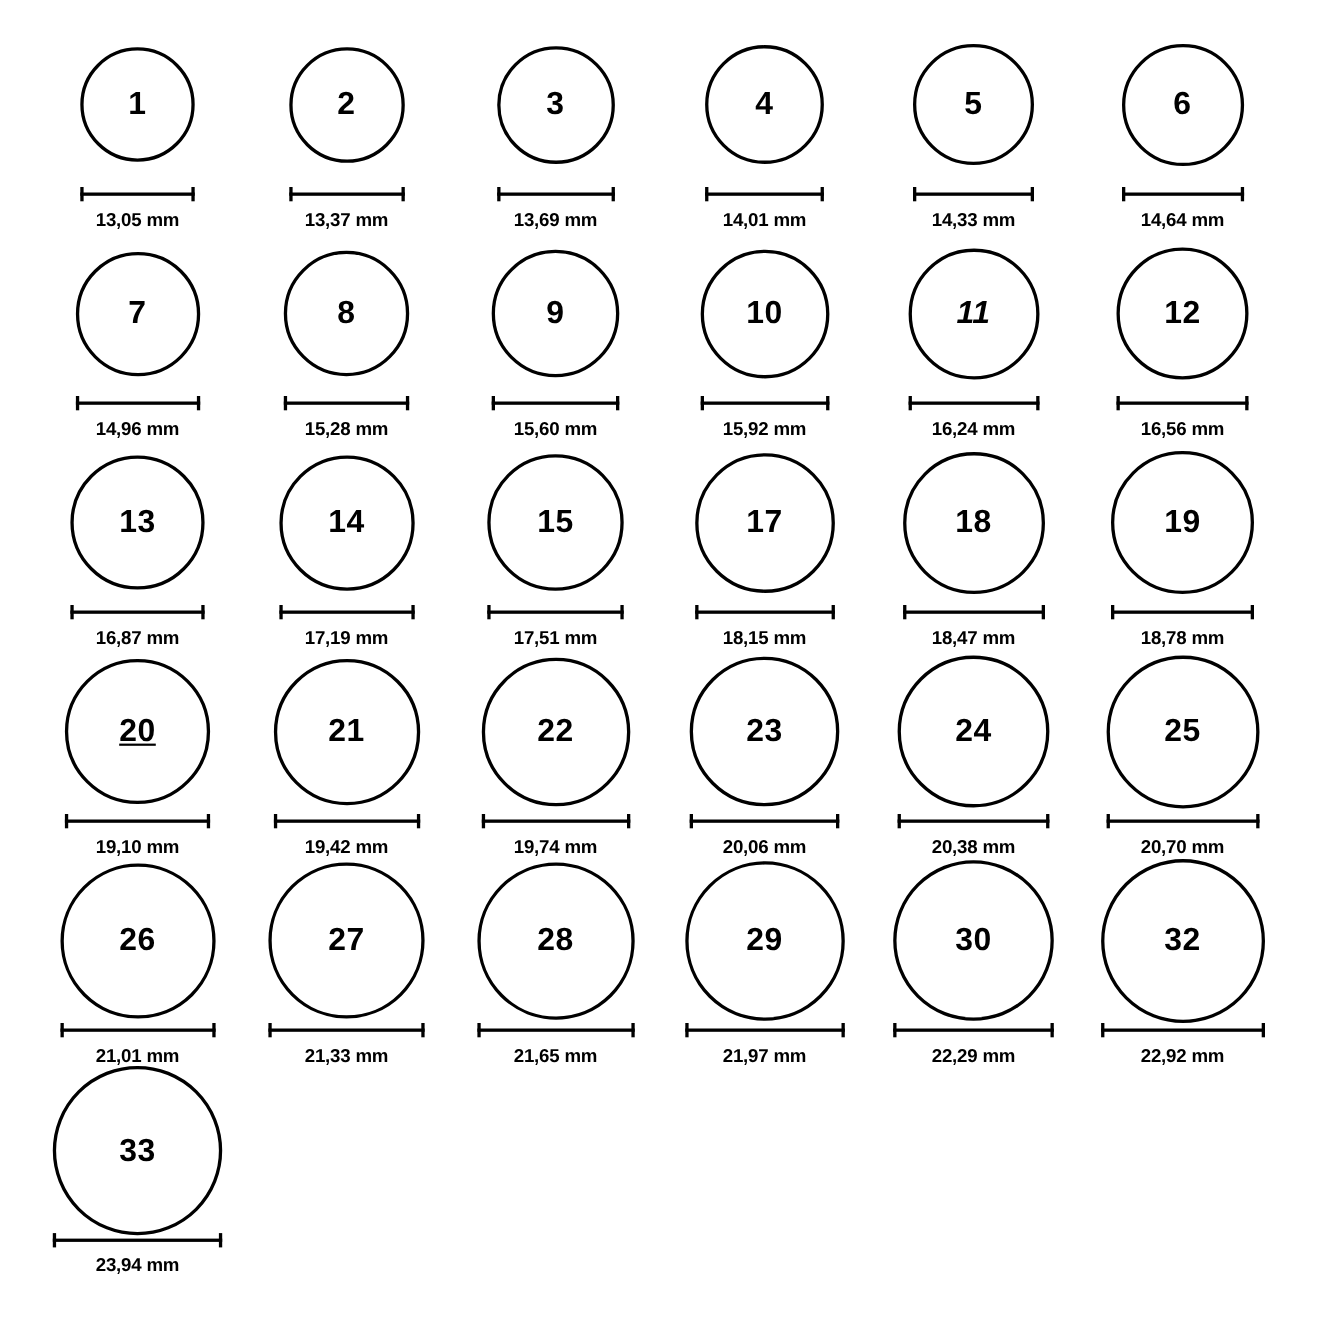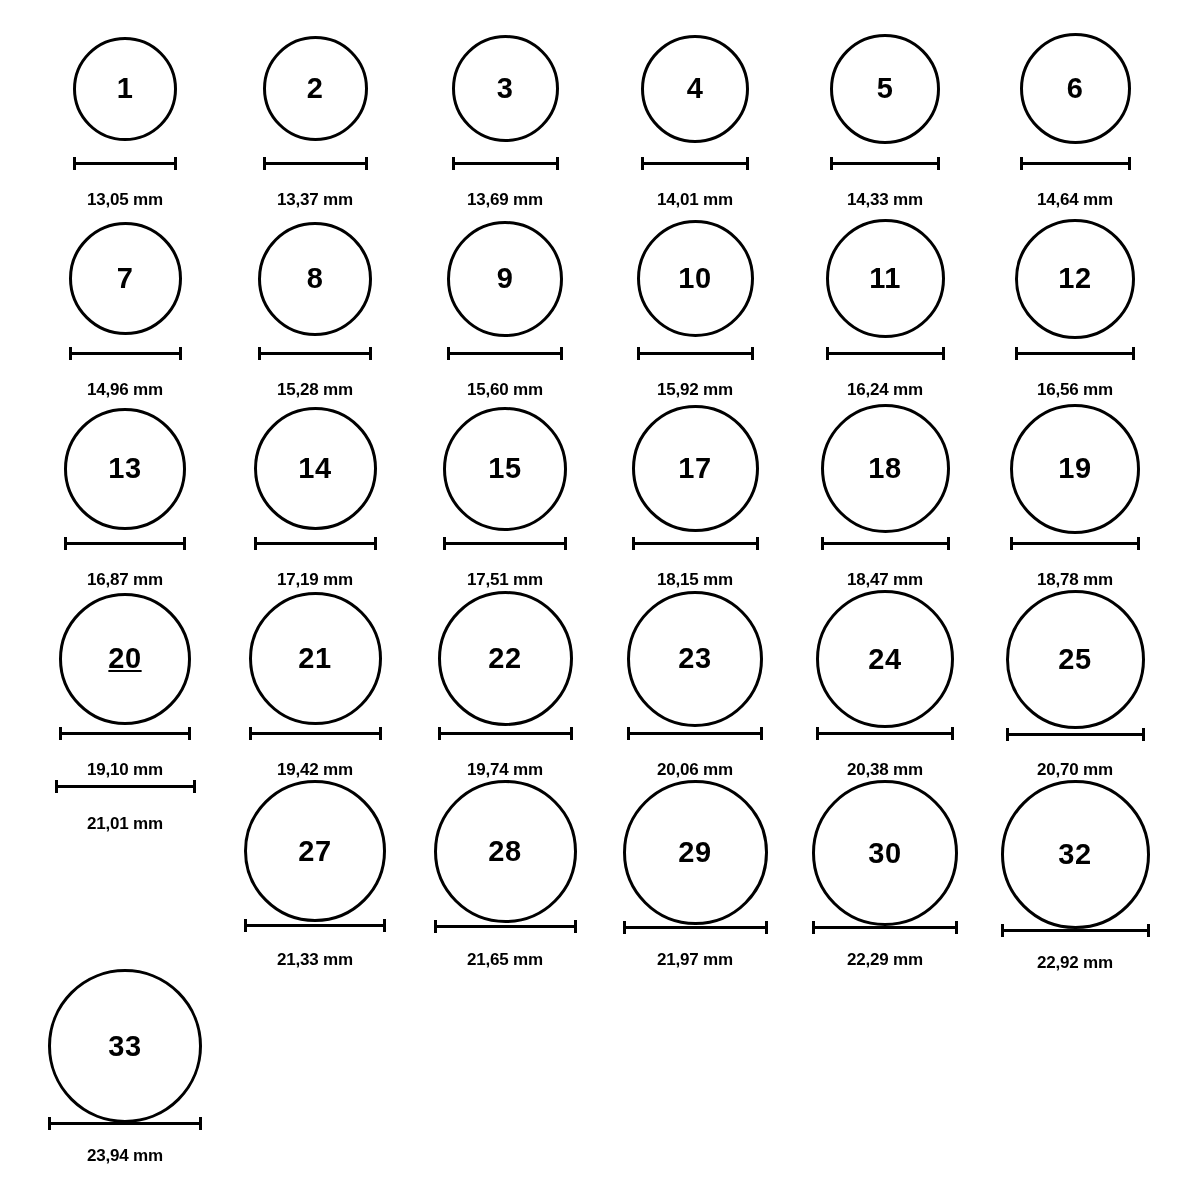--- a/index.html
+++ b/index.html
@@ -73,21 +73,21 @@
     content: "";
     position: absolute;
     top: -5px;
     width: 3px;
     height: 13px;
     background: #000;
   }
   .caliper .bar::before { left: 0; }
   .caliper .bar::after { right: 0; }
   .measure {
-    margin-top: 21px;
+    margin-top: 7px;
     font-size: 17px;
     font-weight: bold;
     letter-spacing: -0.2px;
     white-space: nowrap;
   }
 </style>
 </head>
 <body>
 
 <div id="chart">
@@ -197,21 +197,21 @@
             <span class="ring-label">10</span>
           </div>
         </div>
         <div class="caliper">
           <div class="bar" style="width: 117px;"></div>
         </div>
         <div class="measure">15,92 mm</div>
       </div>
       <div class="cell">
         <div class="ring-wrap">
-          <div class="ring" style="width: 119px; height: 119px;">
+          <div class="ring" style="width: 119px; height: 119px; font-style: italic;">
             <span class="ring-label">11</span>
           </div>
         </div>
         <div class="caliper">
           <div class="bar" style="width: 119px;"></div>
         </div>
         <div class="measure">16,24 mm</div>
       </div>
       <div class="cell">
         <div class="ring-wrap">
@@ -350,20 +350,25 @@
           <div class="ring" style="width: 139px; height: 139px;">
             <span class="ring-label">25</span>
           </div>
         </div>
         <div class="caliper">
           <div class="bar" style="width: 139px;"></div>
         </div>
         <div class="measure">20,70 mm</div>
       </div>
       <div class="cell">
+        <div class="ring-wrap">
+          <div class="ring" style="width: 141px; height: 141px;">
+            <span class="ring-label">26</span>
+          </div>
+        </div>
         <div class="caliper">
           <div class="bar" style="width: 141px;"></div>
         </div>
         <div class="measure">21,01 mm</div>
       </div>
       <div class="cell">
         <div class="ring-wrap">
           <div class="ring" style="width: 142px; height: 142px;">
             <span class="ring-label">27</span>
           </div>

